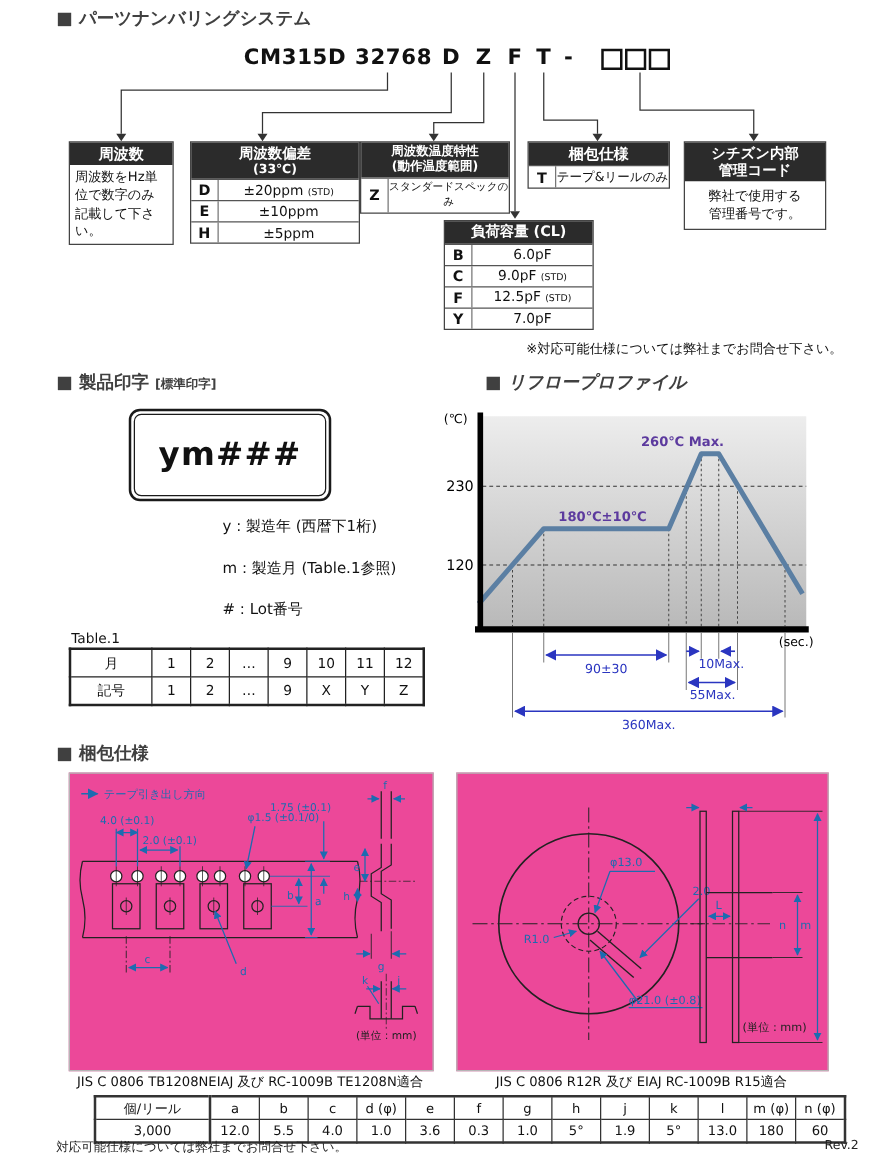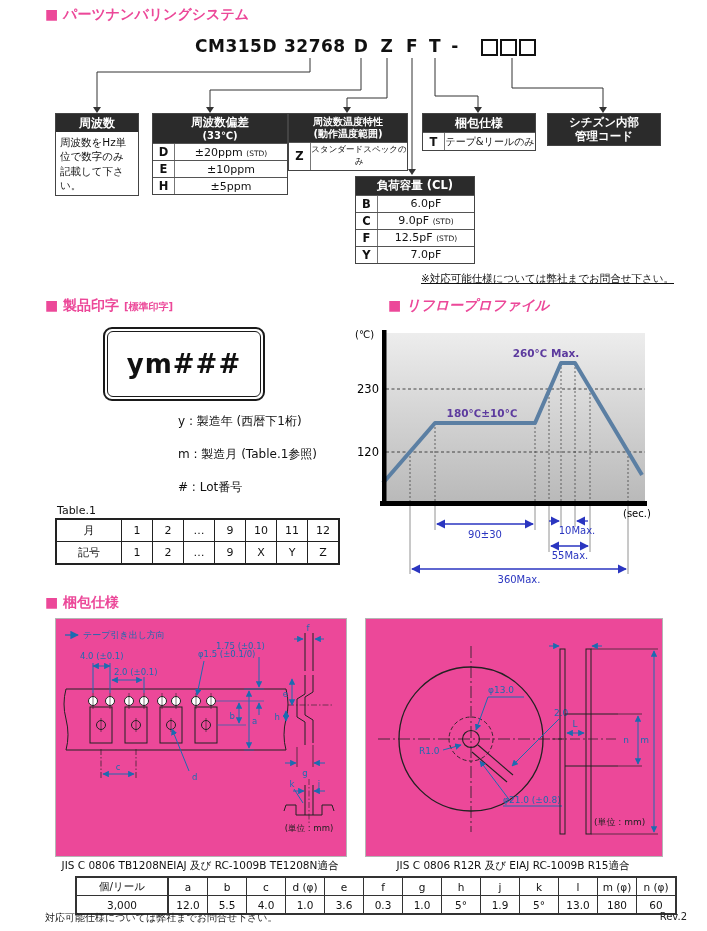--- a/index.html
+++ b/index.html
@@ -1,18 +1,18 @@
 <!DOCTYPE html>
 <html><head>
 <meta charset="utf-8">
 <style>
   html,body{margin:0;padding:0;background:#fff;}
   body{font-family:"DejaVu Sans","Liberation Sans",sans-serif;color:#111;}
   #page{position:relative;width:707px;height:931px;background:#fff;overflow:hidden;}
-  .sec-title{position:absolute;font-weight:bold;font-size:14px;color:#ec4899;}
+  .sec-title{position:absolute;font-weight:bold;font-size:14px;color:#404040;}
   .abs{position:absolute;}
   
   .codeseg{position:absolute;top:36px;font-weight:bold;font-size:17px;text-align:center;letter-spacing:.5px;}
   .sqbox{position:absolute;top:39px;width:13px;height:13px;border:2px solid #111;background:#fff;}
   
   .specbox{position:absolute;border:1px solid #444;background:#fff;font-size:11px;}
   .specbox .hdr{background:#2b2b2b;color:#fff;font-weight:bold;text-align:center;padding:2px 1px;line-height:1.18;}
   .specbox .body{padding:3px 4px;line-height:1.35;font-size:10.5px;}
   .srow{display:flex;border-top:1px solid #555;align-items:center;}
   .srow .ltr{width:21px;text-align:center;font-weight:bold;font-size:11.5px;border-right:1px solid #777;align-self:stretch;display:flex;align-items:center;justify-content:center;}
@@ -117,20 +117,24 @@
         <span class="ltr">T</span>
         <span class="val" style="font-size:10px;">テープ&amp;リールのみ</span>
       </div>
   </div>
 
   <div class="specbox" style="left:547px;top:113px;width:112px;">
     <div class="hdr" style="font-size:11.5px;">
       <div>シチズン内部</div>
       <div>管理コード</div>
     </div>
+    <div class="body" style="text-align:center;padding:5px 2px;">
+      <div>弊社で使用する</div>
+      <div>管理番号です。</div>
+    </div>
   </div>
 
   <div class="specbox" style="left:355px;top:176px;width:118px;">
     <div class="hdr" style="font-size:11.5px;">負荷容量 (CL)</div>
     <div class="srow">
         <span class="ltr">B</span>
         <span class="val"><span>6.0pF</span></span>
       </div>
     <div class="srow">
         <span class="ltr">C</span>
@@ -139,21 +143,21 @@
     <div class="srow">
         <span class="ltr">F</span>
         <span class="val"><span>12.5pF</span> <span class="std">(STD)</span></span>
       </div>
     <div class="srow">
         <span class="ltr">Y</span>
         <span class="val"><span>7.0pF</span></span>
       </div>
   </div>
 
-  <div class="note-right" style="right:33px;top:272px;text-decoration:underline;">※対応可能仕様については弊社までお問合せ下さい。</div>
+  <div class="note-right" style="right:33px;top:272px;">※対応可能仕様については弊社までお問合せ下さい。</div>
 
   <div class="sec-title" style="left:45px;top:297px;">
     <span>■ 製品印字</span>
     <span style="font-size:10px;">[標準印字]</span>
   </div>
 
   <div class="pkg-outer" style="left:103px;top:327px;width:158px;height:70px;">
     <div class="pkg-inner">ym###</div>
   </div>
 

